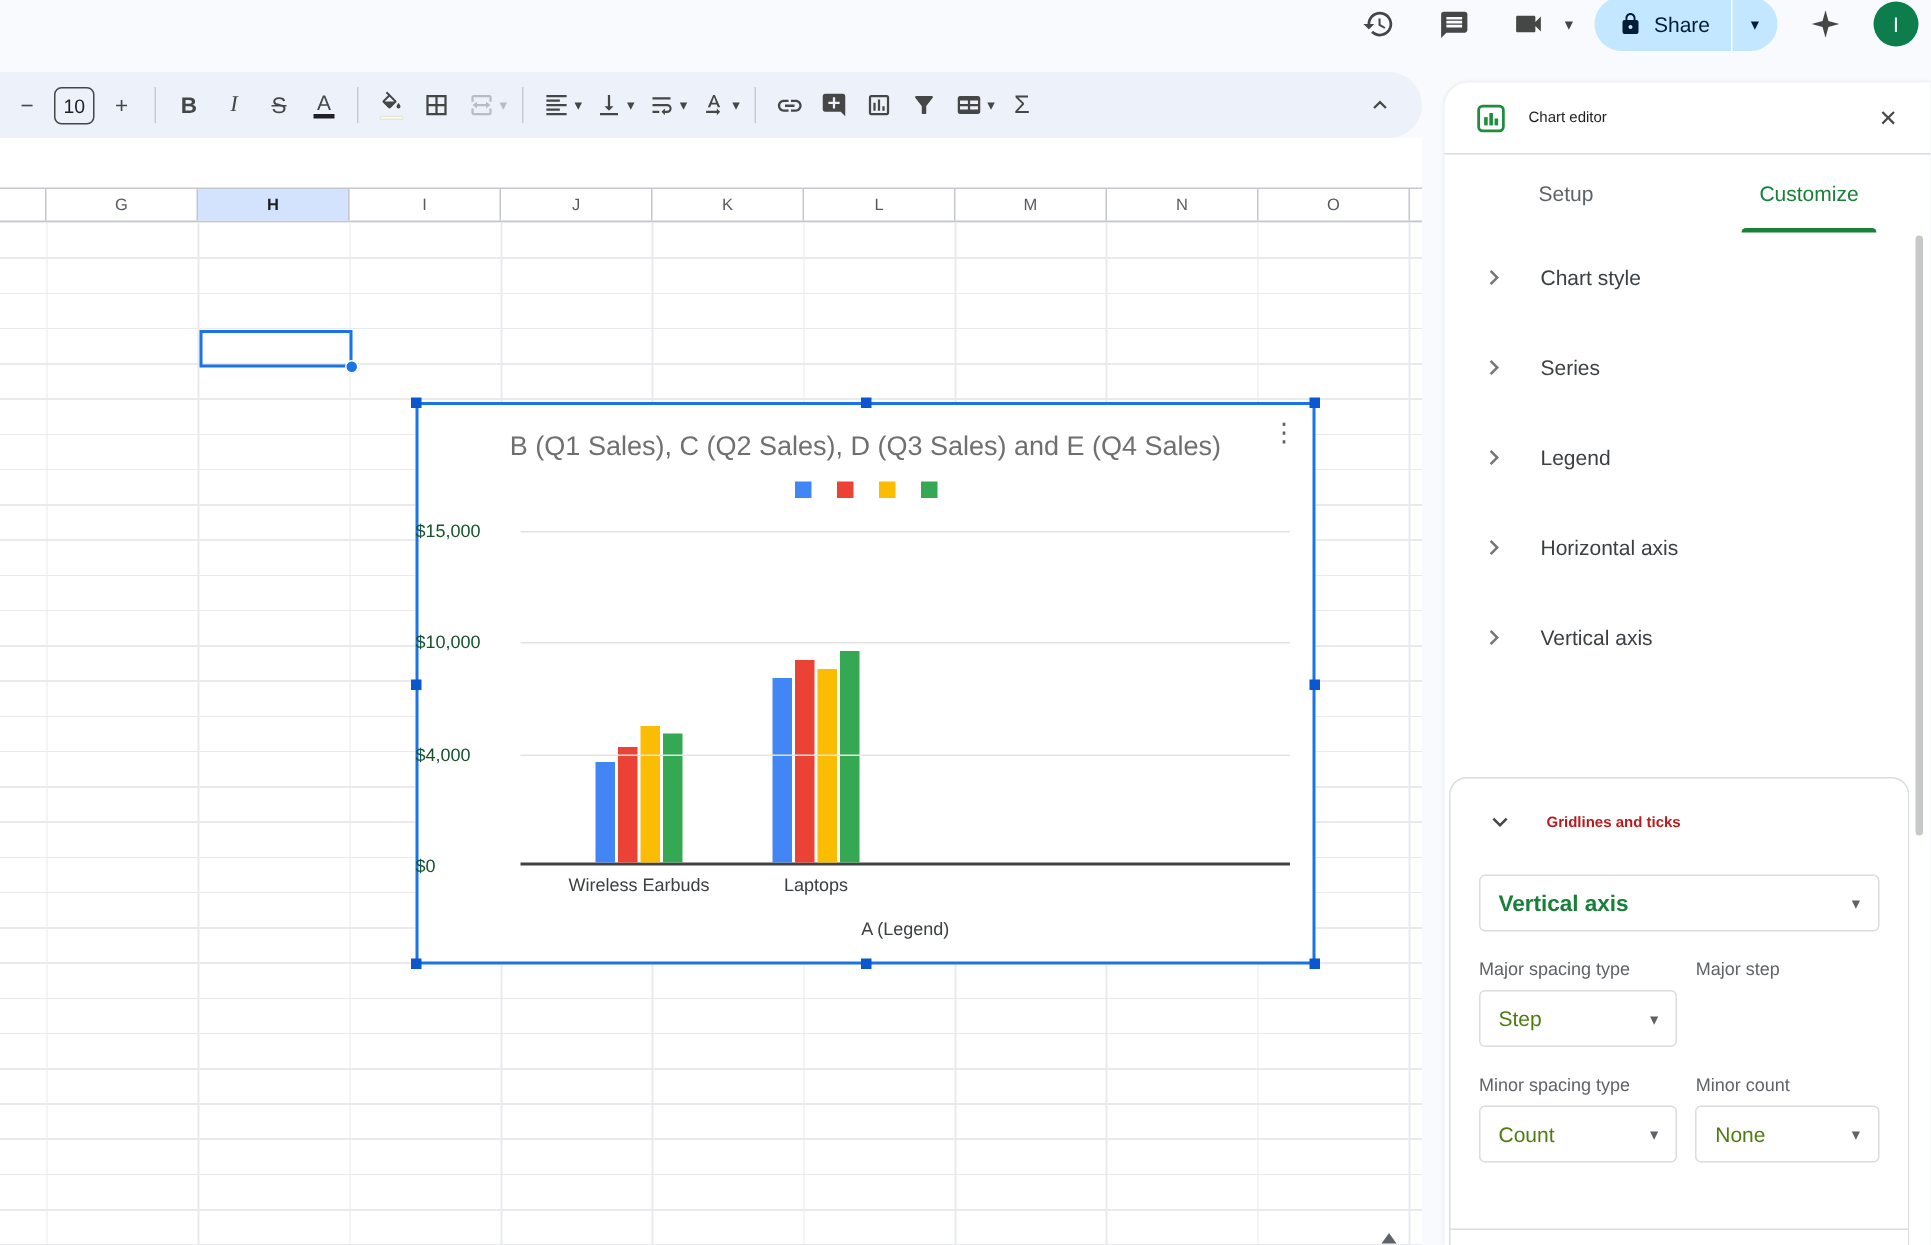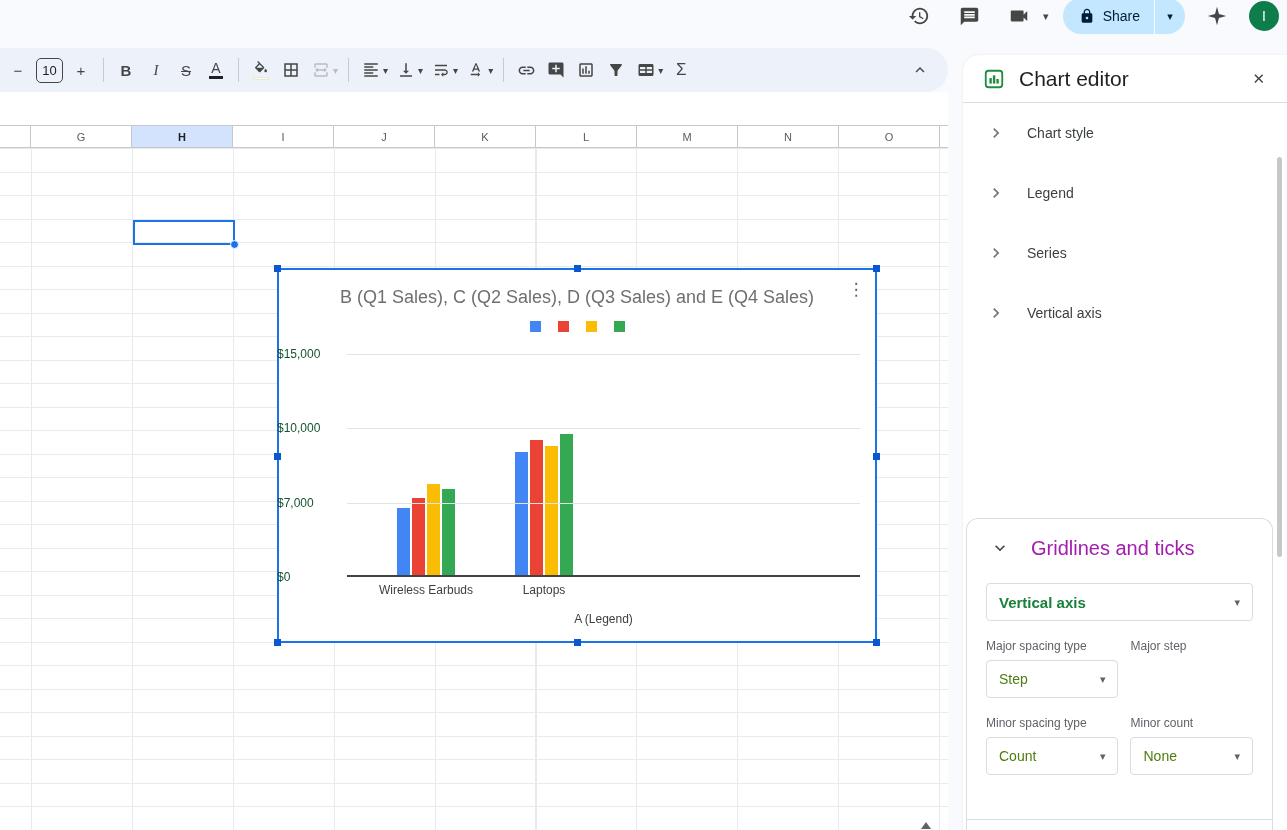--- a/index.html
+++ b/index.html
@@ -91,38 +91,38 @@
   .xlabel { position:absolute; bottom:-22px; left:50%; transform:translateX(-50%); white-space:nowrap;
     font-size:12px; color:#3c4043; }
   .axis-title { position:absolute; top:342px; left:68px; width:513px; text-align:center; font-size:12px;
     color:#3c4043; }
 
   
   .panel { position:absolute; left:963px; top:55px; width:324px; height:775px; background:#fff;
     border-radius:16px 0 0 0; box-shadow:0 0 3px rgba(0,0,0,.08); }
   .panel-head { height:48px; display:flex; align-items:center; gap:14px; padding:0 18px 0 20px;
     border-bottom:1px solid #dadce0; }
-  .panel-title { font-size:21px; color:#1f1f1f; flex:1; }
+  .panel-title { font-size:10px; color:#1f1f1f; flex:1; }
   .panel-close { font-size:15px; color:#444746; cursor:pointer; padding:4px; }
   .tabs { height:52px; display:flex; }
   .tab { flex:1; display:flex; align-items:center; justify-content:center; position:relative;
     font-size:14px; font-weight:500; color:#5f6368; cursor:pointer; }
   .tab.active { color:#188038; }
   .tab-underline { position:absolute; bottom:0; left:calc(50% - 45px); width:90px; height:3px;
     background:#188038; border-radius:3px 3px 0 0; }
   .sections { }
   .sec-item { height:60px; display:flex; align-items:center; gap:21px; padding-left:23px; cursor:pointer; }
   .sec-item svg { fill:#747775; }
   .sec-label { font-size:14px; color:#3c4043; }
   .gridcard { position:absolute; left:3px; top:463px; width:307px; height:312px;
     border:1px solid #dadce0; border-bottom:none; border-radius:12px 12px 0 0; background:#fff;
     padding:0 19px; }
   .gc-head { height:58px; display:flex; align-items:center; gap:21px; padding-left:4px; cursor:pointer; }
   .gc-head svg { fill:#444746; }
-  .gc-title { font-size:20px; font-weight:400; color:#a21caf; }
+  .gc-title { font-size:10px; font-weight:700; color:#b91c1c; }
   .select { border:1px solid #dadce0; border-radius:4px; height:38px; display:flex; align-items:center;
     justify-content:space-between; padding:0 12px; cursor:pointer; background:#fff; }
   .select .arrow { font-size:11px; color:#5f6368; }
   .select-lg { margin-top:6px; }
   .select-lg .val { font-size:15px; font-weight:700; color:#188038; }
   .form-row { display:flex; gap:12px; margin-top:18px; }
   .fcol1 { width:133px; } .fcol2 { width:123px; }
   .flabel { font-size:12px; color:#5f6368; display:block; margin-bottom:7px; }
   .select .val2 { font-size:14px; color:#4d7c0f; }
   .text-input { border:1px solid #dadce0; border-radius:4px; height:38px; width:100%;
@@ -329,21 +329,21 @@
             <div class="bar" style="height: 129.34px; background: rgb(251, 188, 4);"></div>
             <div class="bar" style="height: 141.233px; background: rgb(52, 168, 83);"></div>
             <div class="xlabel">Laptops</div>
           </div>
         </div>
     <div class="gridline" style="top: 0px;"></div>
         <div class="ytick" style="top: 0px;">$15,000</div>
         <div class="gridline" style="top: 74.3333px;"></div>
         <div class="ytick" style="top: 74.3333px;">$10,000</div>
         <div class="gridline" style="top: 148.667px;"></div>
-        <div class="ytick" style="top: 148.667px;">$7,000</div>
+        <div class="ytick" style="top: 148.667px;">$4,000</div>
         <div class="ytick" style="top: 223px;">$0</div>
       </div>
     <div class="axis-title">A (Legend)</div>
   </div>
 </div>
 
 <div class="vscroll">
     <div class="vthumb"></div>
   </div>
 <div class="scroll-arrow"></div>
@@ -352,38 +352,53 @@
   <div class="panel-head">
     <svg width="22" height="22" viewBox="0 0 24 24">
       <rect x="3" y="3" width="18" height="18" rx="3" fill="none" stroke="#1e8e3e" stroke-width="2"></rect>
       <rect x="7" y="11" width="2.6" height="6" fill="#1e8e3e"></rect>
       <rect x="10.8" y="8" width="2.6" height="9" fill="#1e8e3e"></rect>
       <rect x="14.6" y="12" width="2.6" height="5" fill="#1e8e3e"></rect>
     </svg>
     <span class="panel-title">Chart editor</span>
     <span class="panel-close">✕</span>
   </div>
+  <div class="tabs">
+    <div class="tab">
+        <span>Setup</span>
+      </div>
+    <div class="tab active">
+      <span>Customize</span>
+      <i class="tab-underline"></i>
+    </div>
+  </div>
   <div class="sections" id="sections">
       <div class="sec-item">
         <svg width="20" height="20" viewBox="0 0 24 24">
           <path d="M10 6 8.59 7.41 13.17 12l-4.58 4.59L10 18l6-6z"></path>
         </svg>
         <span class="sec-label">Chart style</span>
       </div>
       <div class="sec-item">
         <svg width="20" height="20" viewBox="0 0 24 24">
           <path d="M10 6 8.59 7.41 13.17 12l-4.58 4.59L10 18l6-6z"></path>
         </svg>
-        <span class="sec-label">Legend</span>
+        <span class="sec-label">Series</span>
       </div>
       <div class="sec-item">
         <svg width="20" height="20" viewBox="0 0 24 24">
           <path d="M10 6 8.59 7.41 13.17 12l-4.58 4.59L10 18l6-6z"></path>
         </svg>
-        <span class="sec-label">Series</span>
+        <span class="sec-label">Legend</span>
+      </div>
+      <div class="sec-item">
+        <svg width="20" height="20" viewBox="0 0 24 24">
+          <path d="M10 6 8.59 7.41 13.17 12l-4.58 4.59L10 18l6-6z"></path>
+        </svg>
+        <span class="sec-label">Horizontal axis</span>
       </div>
       <div class="sec-item">
         <svg width="20" height="20" viewBox="0 0 24 24">
           <path d="M10 6 8.59 7.41 13.17 12l-4.58 4.59L10 18l6-6z"></path>
         </svg>
         <span class="sec-label">Vertical axis</span>
       </div>
     </div>
 
   <div class="gridcard">

